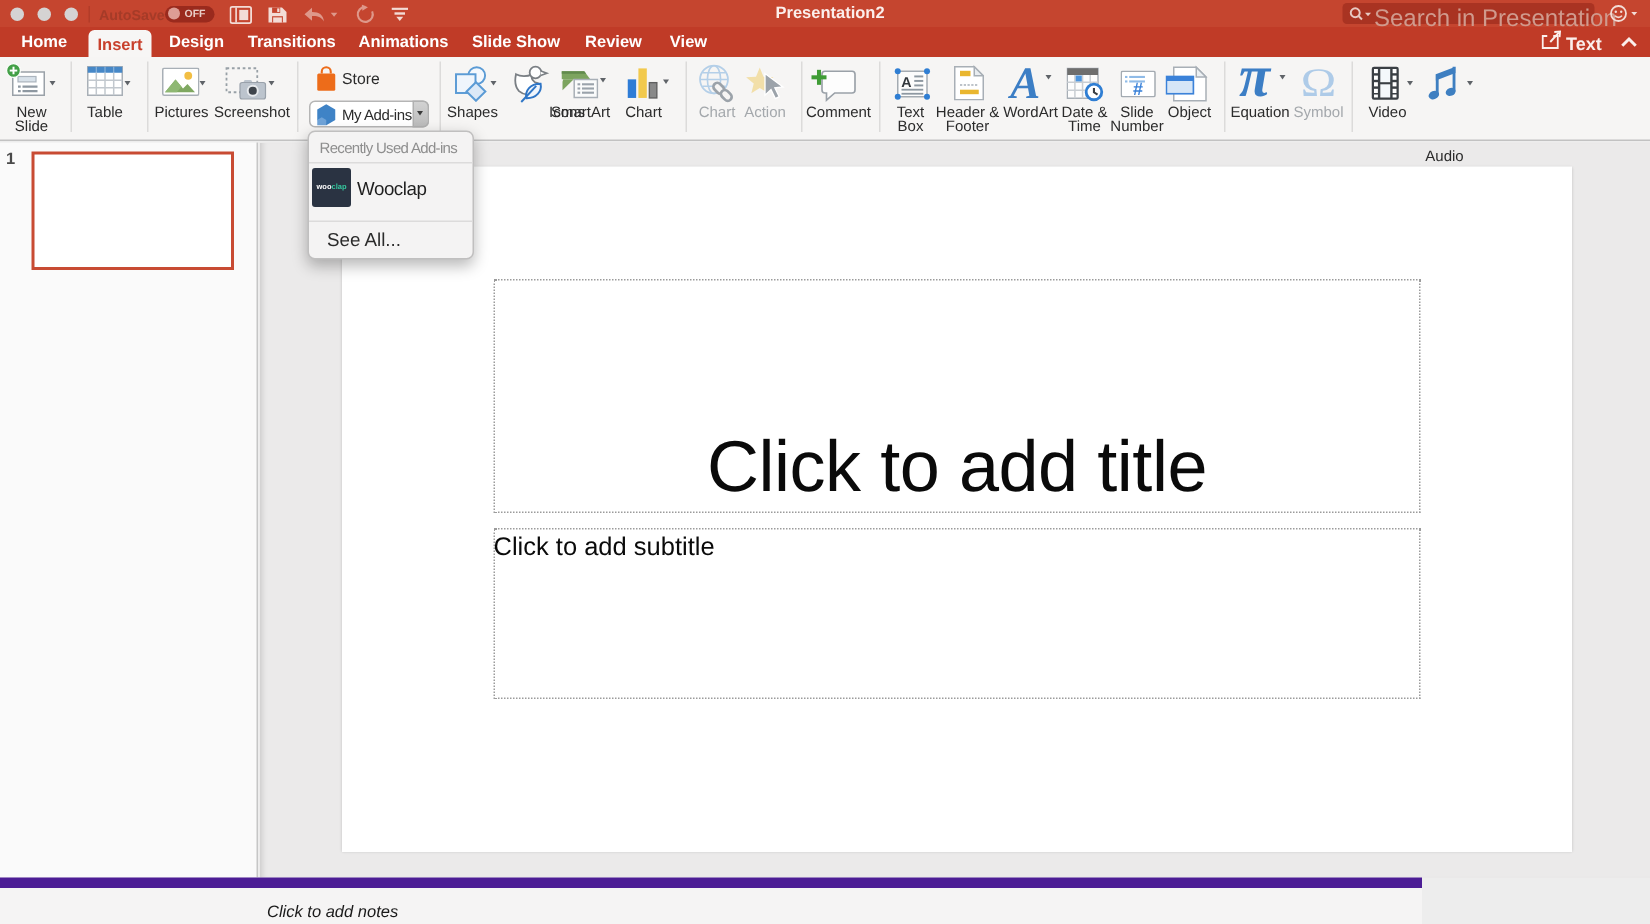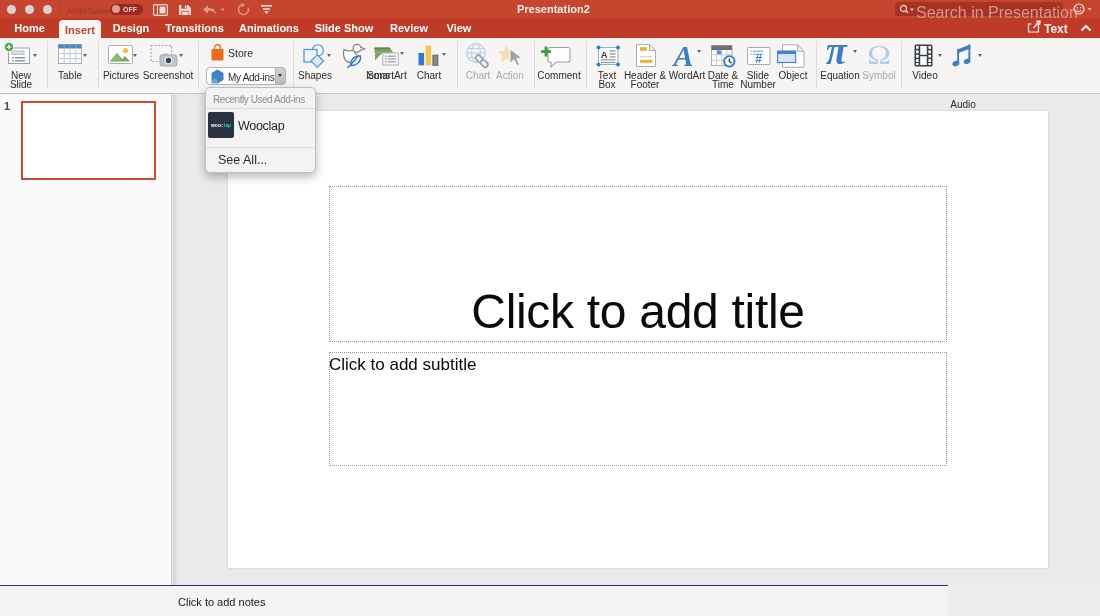--- a/index.html
+++ b/index.html
@@ -4,21 +4,21 @@
 <style>
 * { margin:0; padding:0; box-sizing:border-box; }
 html,body { width:1100px; height:616px; overflow:hidden; }
 body { font-family:"Liberation Sans",sans-serif; position:relative; background:#EDEDED; }
 .abs { position:absolute; }
 #titlebar { left:0; top:0; width:1100px; height:18px; background:#C5452F; }
 #tabrow { left:0; top:18px; width:1100px; height:20px; background:#C03B27; }
 #ribbon { left:0; top:38px; width:1100px; height:56px; background:#F6F5F4; border-bottom:1px solid #C2C2C2; }
 #leftpane { left:0; top:95px; width:172px; height:490px; background:#FAFAFA; border-right:1px solid #C6C6C6; }
 #editor { left:173px; top:95px; width:927px; height:490px; background:#EBEAEA; box-shadow:inset 5px 0 5px -4px rgba(0,0,0,0.18); }
-#notes { left:0; top:585px; width:948px; height:31px; background:#F5F4F4; border-top:1px solid #4c1d95; }
+#notes { left:0; top:585px; width:948px; height:31px; background:#F5F4F4; border-top:7px solid #4c1d95;font-style:italic; }
 .tab { position:absolute; top:18px; height:20px; line-height:20px; color:#FFFFFF; font-size:11px; font-weight:bold; transform:translateX(-50%); }
 .sep { position:absolute; top:41px; width:1px; height:47px; background:#DCDBDA; }
 .lb { position:absolute; top:70.5px; font-size:10px; line-height:9px; text-align:center; color:#2B2B2B; transform:translateX(-50%); white-space:pre; }
 .lb.dis { color:#A4A8AC; }
 .da { position:absolute; width:0; height:0; border-left:2.5px solid transparent; border-right:2.5px solid transparent; border-top:3.5px solid #5F6368; }
 </style>
 </head>
 <body>
 <div id="titlebar" class="abs"></div>
 <div id="tabrow" class="abs"></div>

